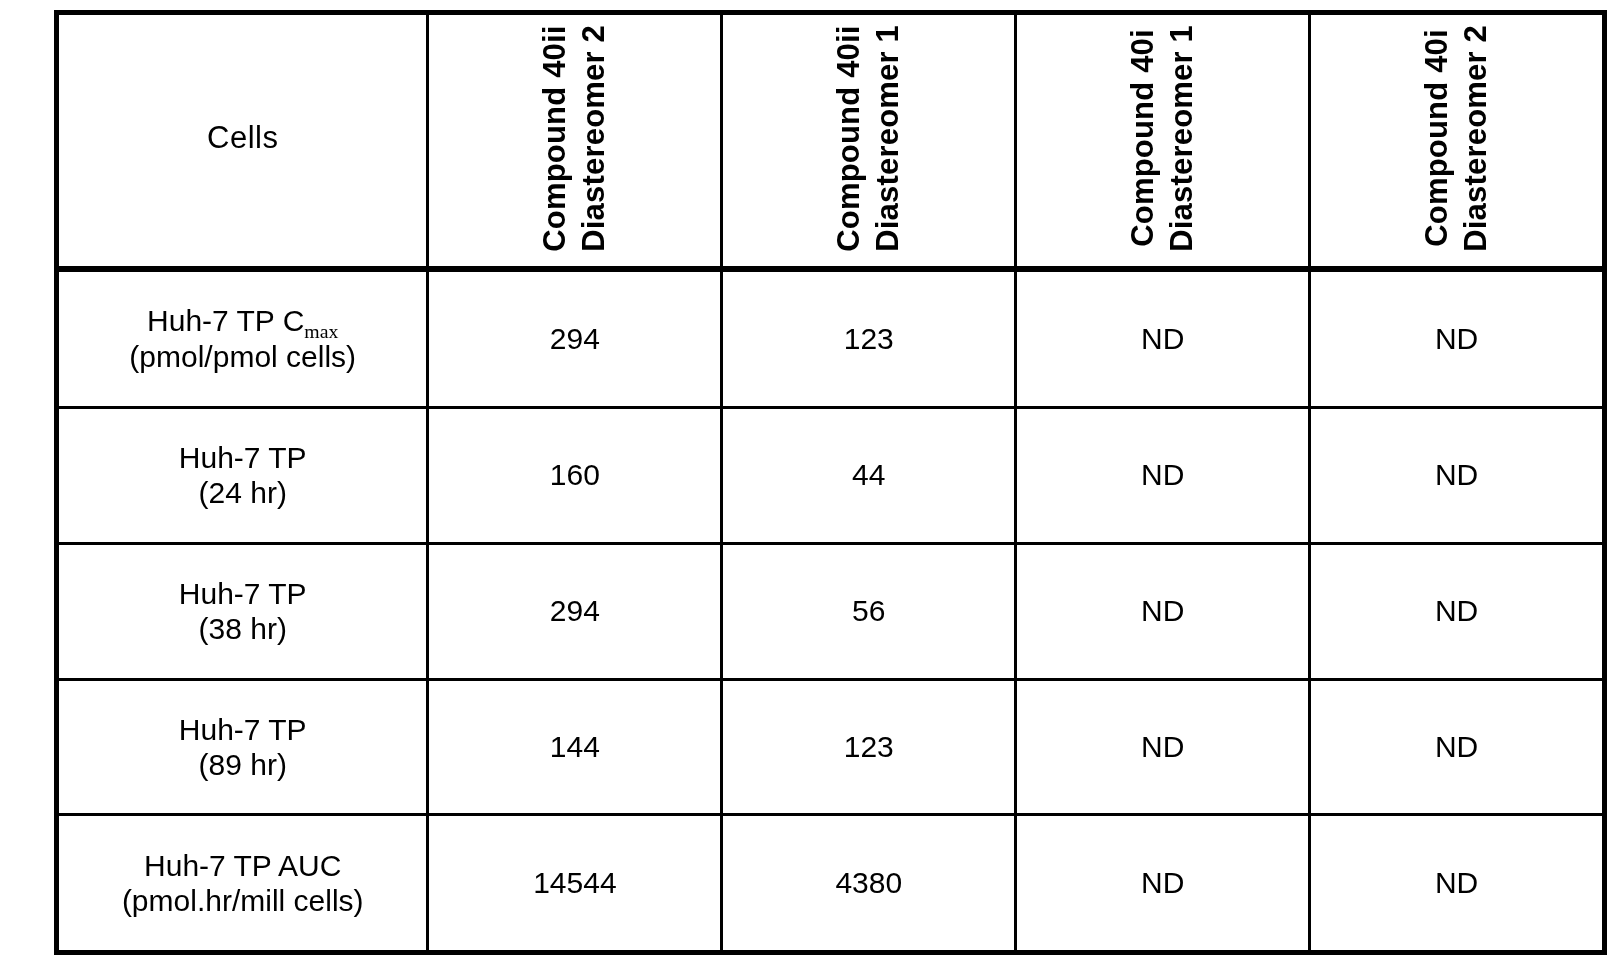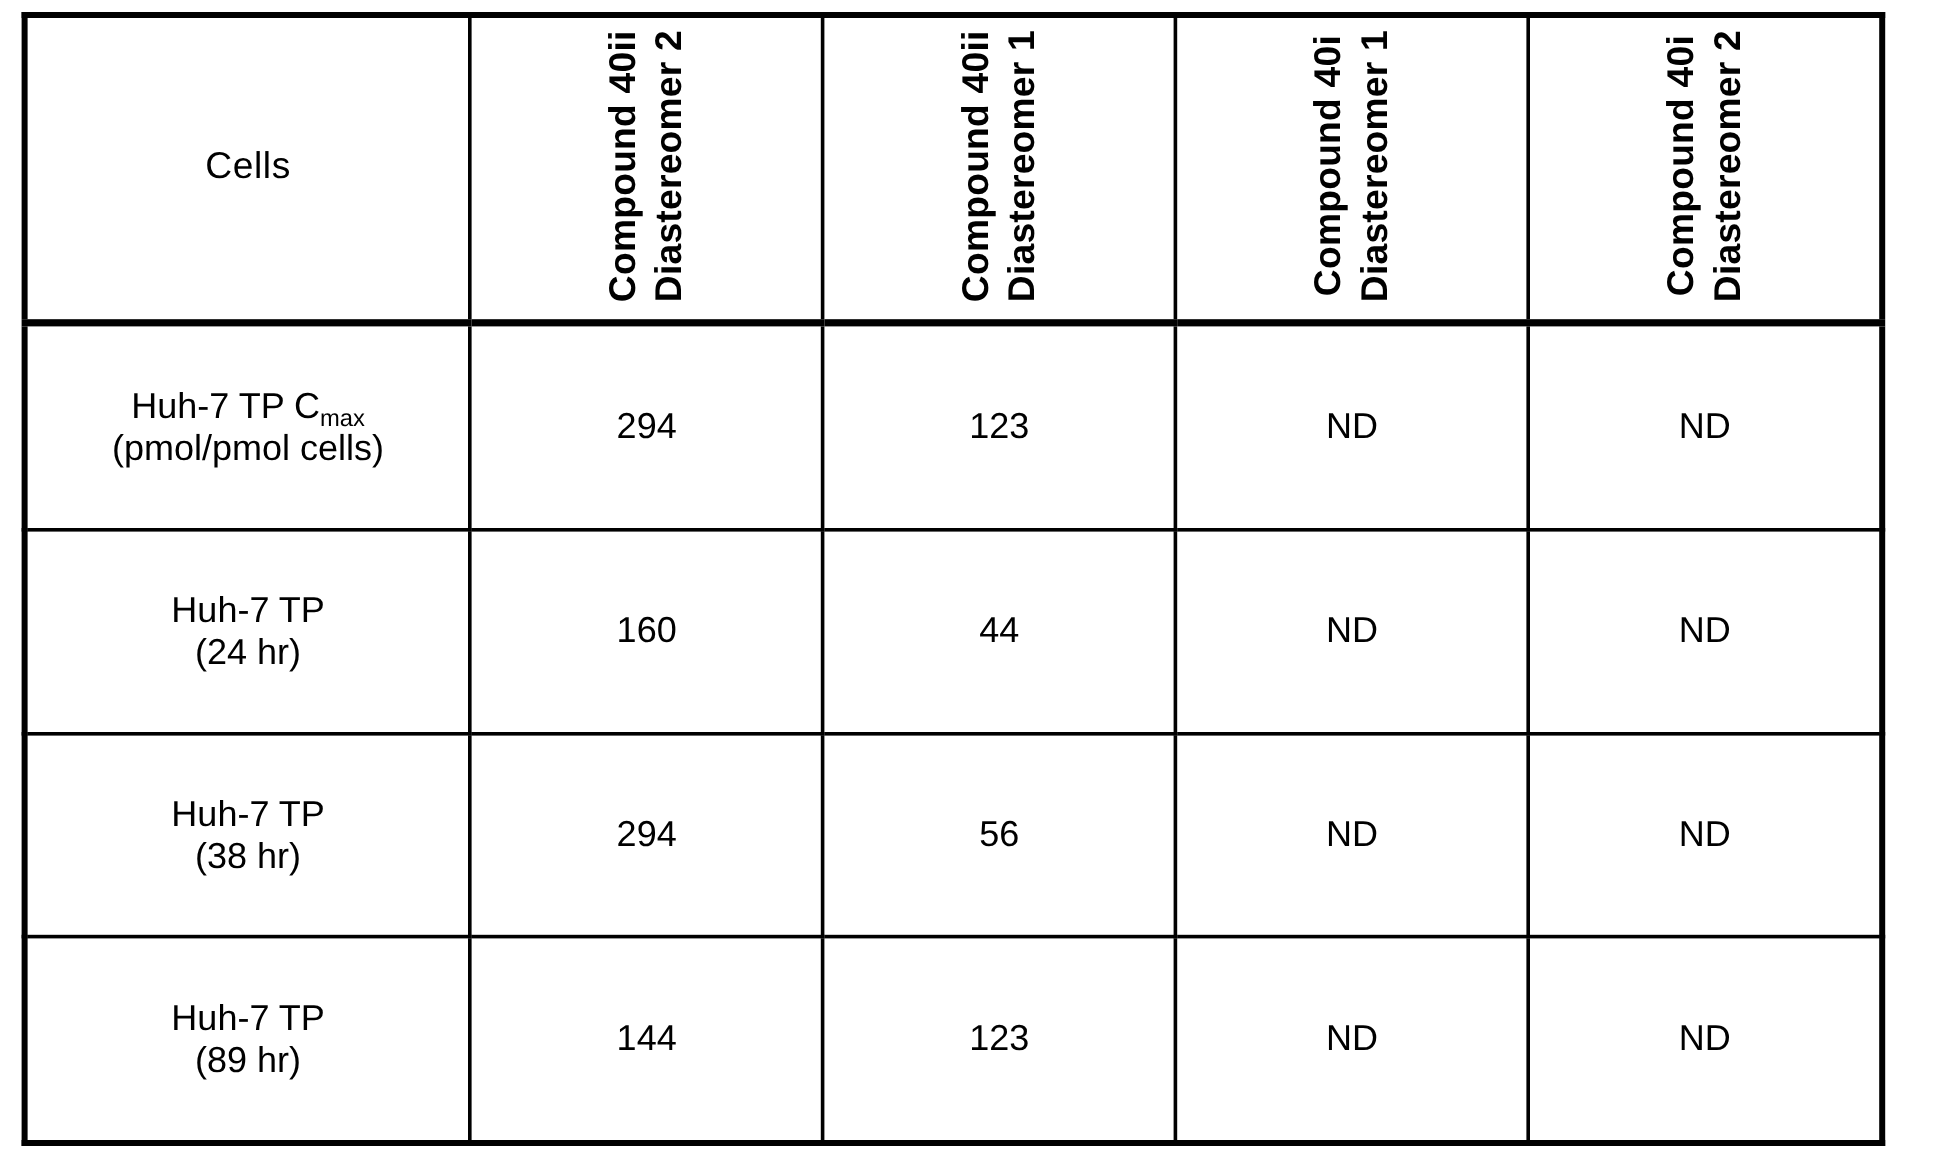--- a/index.html
+++ b/index.html
@@ -19,20 +19,21 @@
     left: 18px;
     top: 10px;
     width: 1553px;
     height: 945px;
   }
   table.data-table {
     border-collapse: collapse;
     width: 100%;
     height: 100%;
     table-layout: fixed;
+    margin-left: 36px;
   }
   table.data-table td,
   table.data-table th {
     border: 3px solid #000000;
     padding: 0;
     text-align: center;
     vertical-align: middle;
     font-size: 30px;
     font-weight: normal;
   }
@@ -64,20 +65,21 @@
     padding: 4px 6px;
   }
   td.value-cell {
     font-size: 30px;
   }
   sub {
     font-size: 0.66em;
     vertical-align: baseline;
     position: relative;
     top: 0.35em;
+    font-family: Liberation Serif, serif;
   }
   .hdr-inner {
     height: 100%;
     display: flex;
     align-items: center;
     justify-content: center;
     padding: 10px 0 14px 0;
     box-sizing: border-box;
   }
 </style>
@@ -158,15 +160,25 @@
         <td class="row-head">
           <span>Huh-7 TP</span><sub></sub><br>
           <span>(89 hr)</span>
         </td>
         <td class="value-cell">144</td>
         <td class="value-cell">123</td>
         <td class="value-cell">ND</td>
         <td class="value-cell">ND</td>
       </tr>
 
+      <tr>
+        <td class="row-head">
+          <span>Huh-7 TP AUC</span><sub></sub><br>
+          <span>(pmol.hr/mill cells)</span>
+        </td>
+        <td class="value-cell">14544</td>
+        <td class="value-cell">4380</td>
+        <td class="value-cell">ND</td>
+        <td class="value-cell">ND</td>
+      </tr>
     </tbody>
   </table>
 </div>
 
 </body></html>

